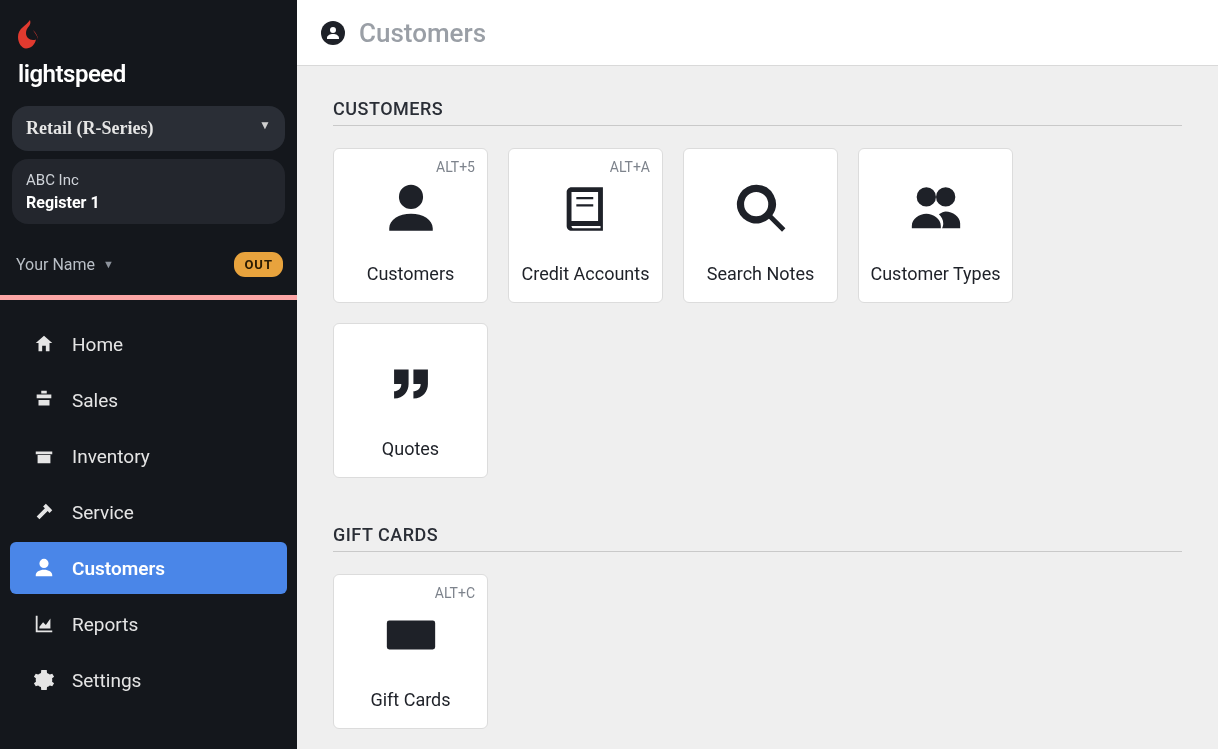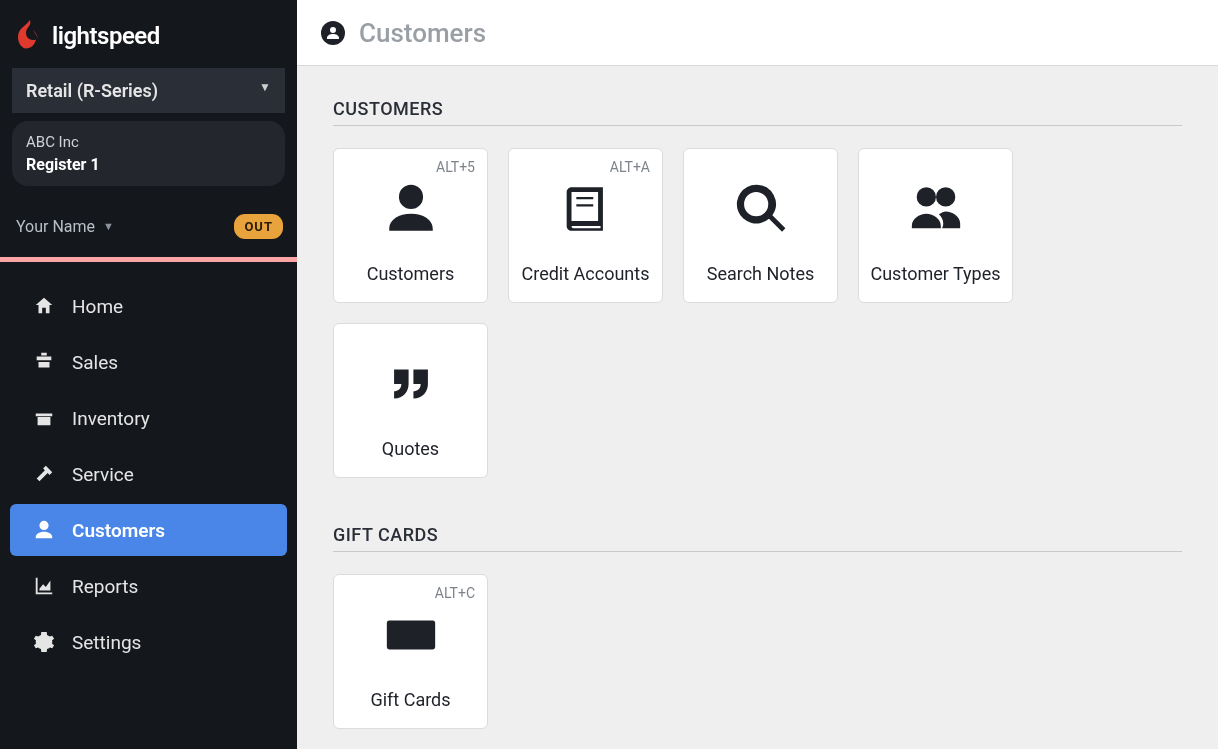--- a/index.html
+++ b/index.html
@@ -14,40 +14,42 @@
     .sidebar {
       width: 297px;
       background: #14171c;
       color: #fff;
       display: flex;
       flex-direction: column;
       flex-shrink: 0;
     }
     .logo-row {
       display: flex;
-      align-items: flex-end;
+      align-items: flex-start;
       padding: 20px 8px 18px 18px;
       gap: 10px;
+      flex-direction: column;
     }
     .logo-flame svg { width: 24px; height: 30px; display:block; }
     .logo-text {
       font-size: 24px;
       font-weight: 600;
       color: #ffffff;
       letter-spacing: -0.5px;
     }
     .retail-selector {
       margin: 0 12px 8px 12px;
       background: #2a2e36;
-      border-radius: 0;
+      border-radius: 16px;
       padding: 12px 14px;
       display: flex;
       align-items: flex-start;
       justify-content: space-between;
       cursor: pointer;
+      font-family: Liberation Serif, serif;
     }
     .retail-selector .label {
       color: #e6e6e6;
       font-size: 18px;
       font-weight: 600;
     }
     .retail-selector .caret {
       color: #cfcfcf;
       font-size: 12px;
     }

